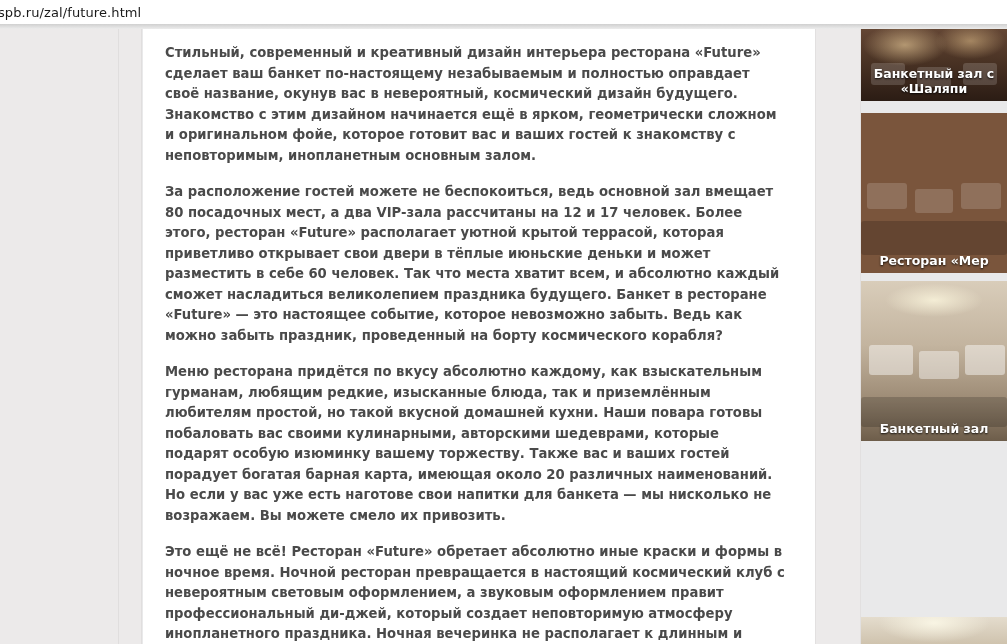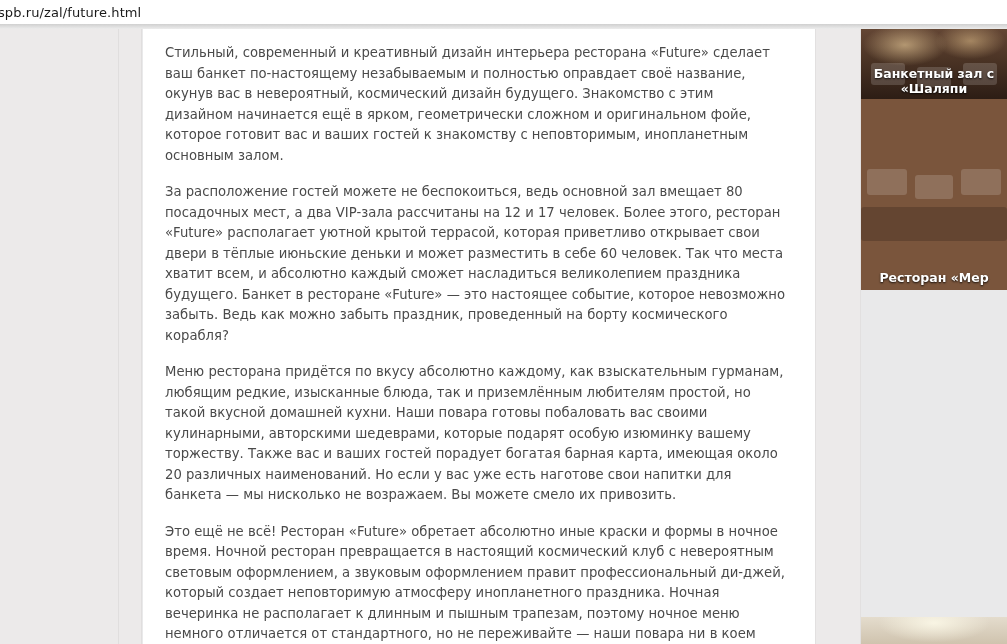--- a/index.html
+++ b/index.html
@@ -80,20 +80,21 @@
   
   .content {
     position: absolute;
     left: 143px; top: 0;
     width: 672px;
     height: 615px;
     background: #ffffff;
     box-sizing: border-box;
     padding: 14px 30px 0 22px;
     overflow: hidden;
+    font-weight: bold;
   }
   .content p {
     margin: 0 0 16px 0;
     font-family: "DejaVu Sans", "Liberation Sans", sans-serif;
     font-size: 13.2px;
     line-height: 20.5px;
     color: #4a4a4a;
     text-align: left;
   }
 
@@ -231,30 +232,39 @@
       <div class="card" style="top:-8px;height:80px">
         <div class="photo ph-hall-dark">
           <div class="deco" style="left:10px;top:42px;width:34px;height:22px"></div>
           <div class="deco" style="left:56px;top:46px;width:34px;height:20px"></div>
           <div class="deco" style="left:102px;top:42px;width:34px;height:22px"></div>
         </div>
         <div class="caption two-line">Банкетный зал с
 «Шаляпи</div>
       </div>
 
-      <div class="card" style="top:70px;height:191px">
+      <div class="card" style="top:84px;height:160px">
         <div class="photo ph-restaurant">
           <div class="deco" style="left:6px;top:70px;width:40px;height:26px"></div>
           <div class="deco" style="left:54px;top:76px;width:38px;height:24px"></div>
           <div class="deco" style="left:100px;top:70px;width:40px;height:26px"></div>
           <div class="deco dark" style="left:0px;top:108px;width:146px;height:34px"></div>
         </div>
         <div class="caption">Ресторан «Мер</div>
       </div>
 
+      <div class="card" style="top:252px;height:160px">
+        <div class="photo ph-banquet-white">
+          <div class="deco" style="left:8px;top:64px;width:44px;height:30px;background:rgba(255,255,255,0.45)"></div>
+          <div class="deco" style="left:58px;top:70px;width:40px;height:28px;background:rgba(255,255,255,0.42)"></div>
+          <div class="deco" style="left:104px;top:64px;width:40px;height:30px;background:rgba(255,255,255,0.45)"></div>
+          <div class="deco dark" style="left:0px;top:116px;width:146px;height:30px"></div>
+        </div>
+        <div class="caption">Банкетный зал</div>
+      </div>
 
 
       <div class="card" style="top:588px;height:60px">
         <div class="photo ph-hall-light">
           
           
           
         </div>
 
       </div>

